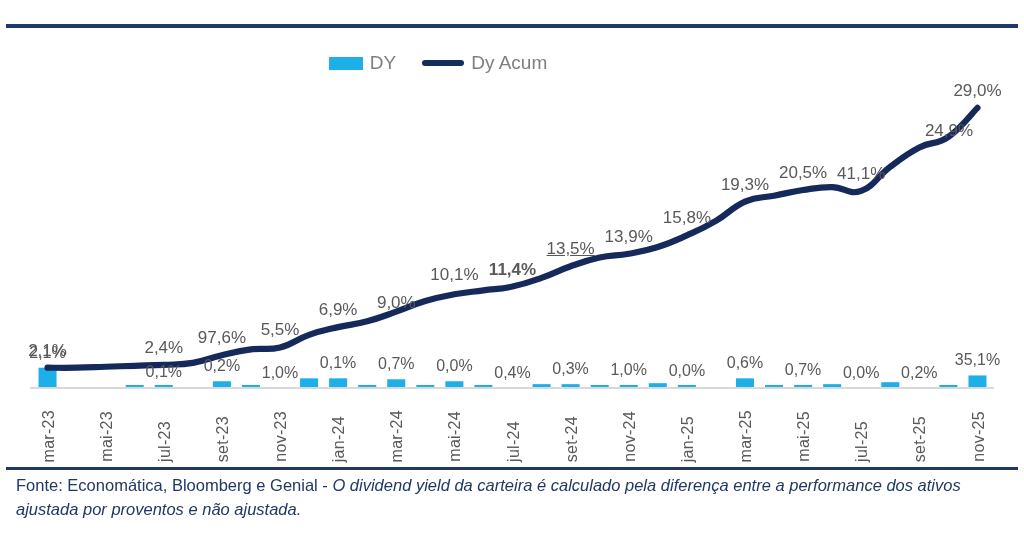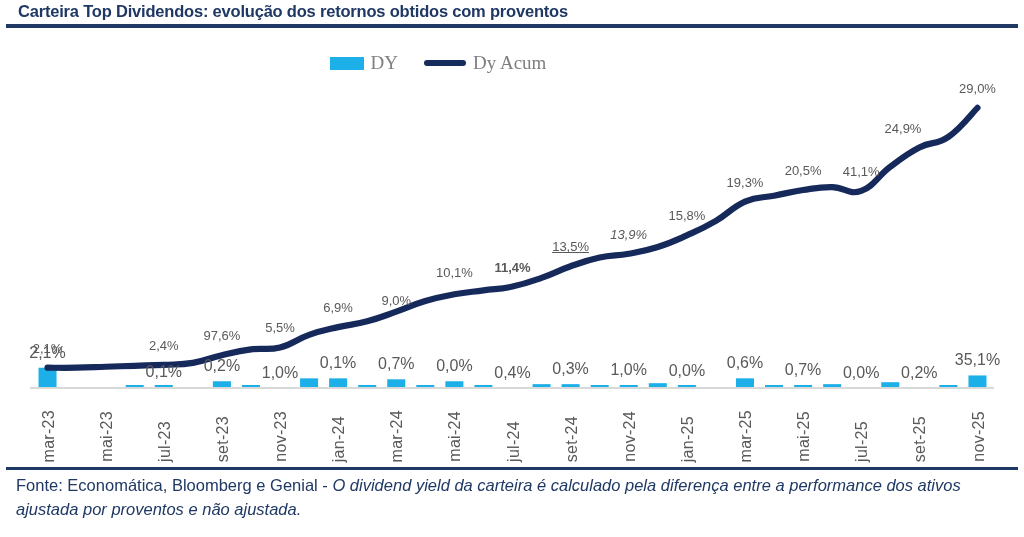--- a/index.html
+++ b/index.html
@@ -44,21 +44,20 @@
   
   #legend {
     position: absolute;
     top: 52px;
     left: 0;
     width: 876px;
     display: flex;
     justify-content: center;
     align-items: center;
     gap: 26px;
-    font-family: Liberation Serif, serif;
   }
   .legend-entry {
     display: flex;
     align-items: center;
     gap: 7px;
   }
   .legend-swatch-bar {
     width: 34px;
     height: 13px;
     background: #1CAFE8;
@@ -95,21 +94,21 @@
     stroke-width: 6.2;
     stroke-linecap: round;
     stroke-linejoin: round;
   }
   .axis-line {
     stroke: #D9D9D9;
     stroke-width: 2;
   }
   .dlabel {
     position: absolute;
-    font-size: 13px;
+    font-size: 17px;
     color: #595959;
     white-space: nowrap;
     transform: translateX(-50%);
   }
   .dlabel.bar-label {
     font-size: 16px;
   }
 
   
   #xaxis {
@@ -149,21 +148,20 @@
     line-height: 1.45;
   }
   #footnote .ital {
     font-style: italic;
   }
 </style>
 </head>
 <body>
 
 <div id="header">
-  <div id="chart-title">Carteira Top Dividendos: evolução dos retornos obtidos com proventos</div>
   <div id="header-rule"></div>
 </div>
 
 <div id="legend">
   <div class="legend-entry">
     <span class="legend-swatch-bar"></span>
     <span class="legend-label">DY</span>
   </div>
   <div class="legend-entry">
     <span class="legend-swatch-line"></span>
@@ -206,26 +204,26 @@
   <div id="labels-layer">
       <div class="dlabel line-label" style="left: 47.5px; top: 260.7px;">2,1%</div>
       <div class="dlabel line-label" style="left: 163.8px; top: 257.8px;">2,4%</div>
       <div class="dlabel line-label" style="left: 221.9px; top: 248.2px;">97,6%</div>
       <div class="dlabel line-label" style="left: 280px; top: 240.4px;">5,5%</div>
       <div class="dlabel line-label" style="left: 338.1px; top: 220.1px;">6,9%</div>
       <div class="dlabel line-label" style="left: 396.3px; top: 204.7px; margin-top: 8px;">9,0%</div>
       <div class="dlabel line-label" style="left: 454.4px; top: 185px;">10,1%</div>
       <div class="dlabel line-label" style="left: 512.5px; top: 179.6px; font-weight: bold;">11,4%</div>
       <div class="dlabel line-label" style="left: 570.6px; top: 159.3px; text-decoration: underline;">13,5%</div>
-      <div class="dlabel line-label" style="left: 628.7px; top: 146.7px; font-style: italic;">13,9%</div>
+      <div class="dlabel line-label" style="left: 628.7px; top: 146.7px;">13,9%</div>
       <div class="dlabel line-label" style="left: 686.9px; top: 128.4px;">15,8%</div>
       <div class="dlabel line-label" style="left: 745px; top: 94.6px;">19,3%</div>
       <div class="dlabel line-label" style="left: 803.1px; top: 83px;">20,5%</div>
       <div class="dlabel line-label" style="left: 861.2px; top: 83.9px;">41,1%</div>
-      <div class="dlabel line-label" style="left: 903px; top: 40.5px;">24,9%</div>
+      <div class="dlabel line-label" style="left: 949px; top: 40.5px;">24,9%</div>
       <div class="dlabel line-label" style="left: 977.5px; top: 0.9px;">29,0%</div>
       <div class="dlabel bar-label" style="left: 47.5px; top: 263.7px;">2,1%</div>
       <div class="dlabel bar-label" style="left: 163.8px; top: 283px;">0,1%</div>
       <div class="dlabel bar-label" style="left: 221.9px; top: 277.2px;">0,2%</div>
       <div class="dlabel bar-label" style="left: 280px; top: 284px;">1,0%</div>
       <div class="dlabel bar-label" style="left: 338.1px; top: 274.3px;">0,1%</div>
       <div class="dlabel bar-label" style="left: 396.3px; top: 275.3px;">0,7%</div>
       <div class="dlabel bar-label" style="left: 454.4px; top: 277.2px;">0,0%</div>
       <div class="dlabel bar-label" style="left: 512.5px; top: 284px;">0,4%</div>
       <div class="dlabel bar-label" style="left: 570.6px; top: 280.1px;">0,3%</div>

